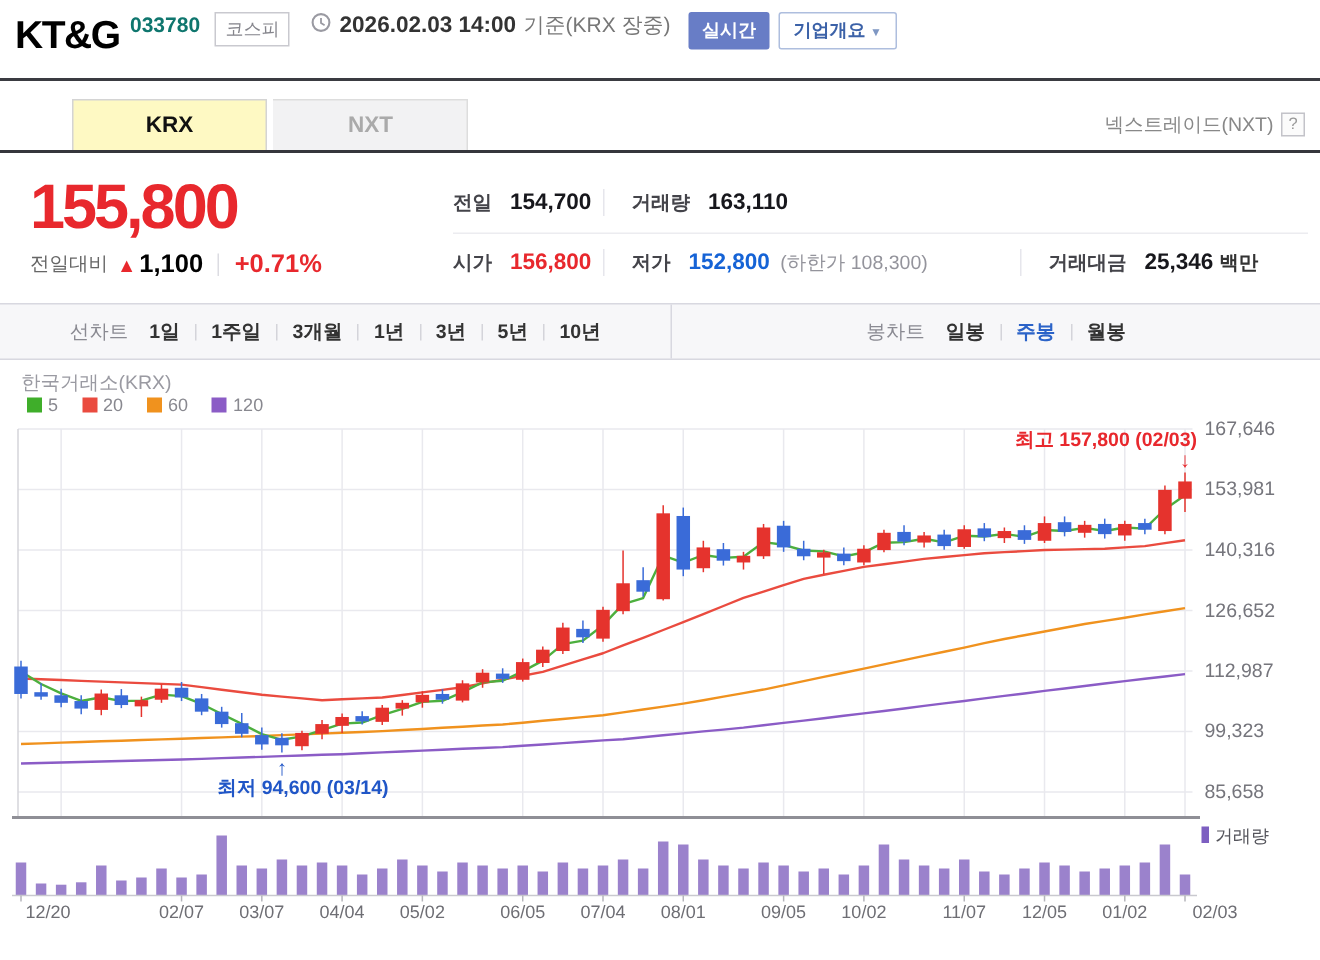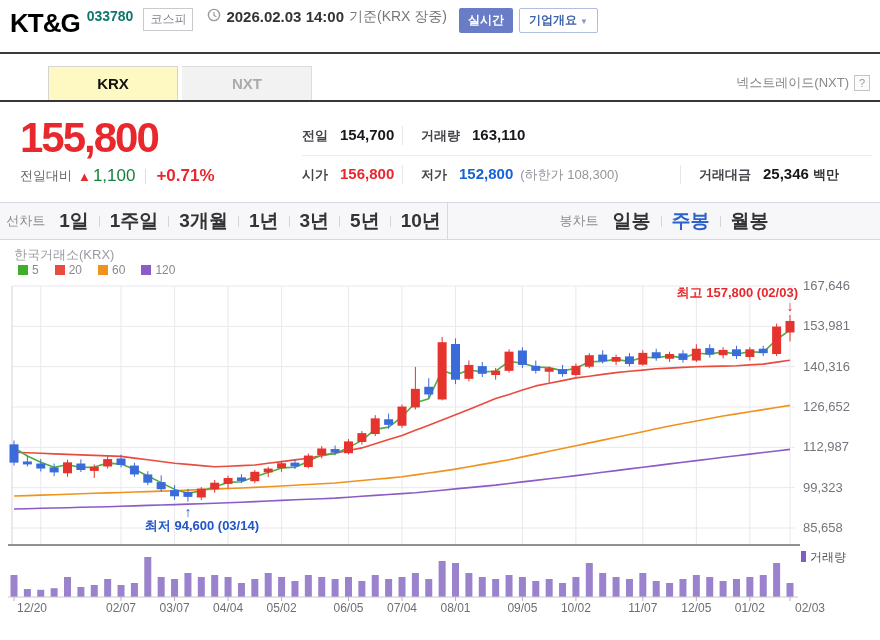--- a/index.html
+++ b/index.html
@@ -23,42 +23,42 @@
   .tab.inactive{background:#f2f2f3;border:1px solid #ddd;border-left:0;border-bottom:0;color:#aaa;}
   .tabrow-right{position:absolute;right:10px;top:0;height:34px;display:flex;align-items:center;font-size:13px;color:#888;}
   .help{display:inline-block;width:14px;height:14px;border:1px solid #c3c3c9;color:#999;font-size:11px;line-height:14px;text-align:center;margin-left:5px;background:#fbfbfb;cursor:pointer;}
   
   .pricewrap{display:flex;padding:14px 0 0 20px;height:92px;box-sizing:border-box;}
   .pleft{width:250px;}
   .current{font-size:42px;font-weight:bold;color:#e8282d;letter-spacing:-2px;line-height:44px;}
   .chg{display:flex;align-items:center;margin-top:6px;}
   .chg-label{font-size:13px;color:#666;}
   .chg-arrow{font-size:13px;color:#e8282d;margin-left:6px;}
-  .chg-val{font-size:17px;font-weight:normal;color:#15803d;margin-left:2px;}
+  .chg-val{font-size:17px;font-weight:bold;color:#000000;margin-left:2px;}
   .vdiv{width:1px;height:15px;background:#dcdce2;margin:0 10px;}
   .chg-pct{font-size:17px;font-weight:bold;color:#e8282d;}
   .itable{flex:1;margin-left:32px;margin-right:8px;display:flex;flex-direction:column;}
   .irow{display:flex;height:42px;align-items:center;}
   .irow.first{border-bottom:1px solid #ececf0;}
   .icell{display:flex;align-items:baseline;box-sizing:border-box;}
   .icell.c0{width:100px;}
   .icell.c1{width:278px;border-left:1px solid #e6e6ec;padding-left:18px;}
   .icell.c2{flex:1;border-left:1px solid #e6e6ec;padding-left:18px;}
   .ilabel{font-size:13px;font-weight:bold;color:#44444a;margin-right:12px;}
   .ival{font-size:15px;font-weight:bold;}
   .ival.dark{color:#17171c;} .ival.red{color:#e8282d;} .ival.blue{color:#1563d6;}
   .isub{font-size:13px;color:#94949c;margin-left:7px;}
   .iunit{font-size:13px;font-weight:bold;color:#333;margin-left:4px;}
   
   .toolbar{margin-top:8px;height:38px;background:#f7f7f9;border-top:1px solid #d8d8e0;border-bottom:1px solid #d8d8e0;display:flex;box-sizing:border-box;}
   .tb-half{display:flex;align-items:center;justify-content:center;}
   .tb-half.left{width:447px;border-right:1px solid #d8d8e0;}
   .tb-half.right{flex:1;}
   .tb-label{font-size:13px;color:#8a8a92;margin-right:14px;}
-  .tb-item{font-size:19px;font-weight:bold;color:#333;cursor:pointer;}
+  .tb-item{font-size:13px;font-weight:bold;color:#333;cursor:pointer;}
   .tb-item.active{color:#2b63c8;}
   .tb-sep{width:1px;height:11px;background:#d4d4da;margin:0 10px;}
   
   .chart{position:relative;height:390px;}
   .exchange{position:absolute;left:14px;top:6px;font-size:13px;color:#9a9aa2;}
   .malegend{position:absolute;left:18px;top:23px;display:flex;align-items:center;}
   .malegend .sq{width:10px;height:10px;display:inline-block;margin-right:4px;}
   .malegend .num{font-size:12px;color:#88888f;margin-right:16px;}
   svg{position:absolute;left:0;top:0;}
 </style>

